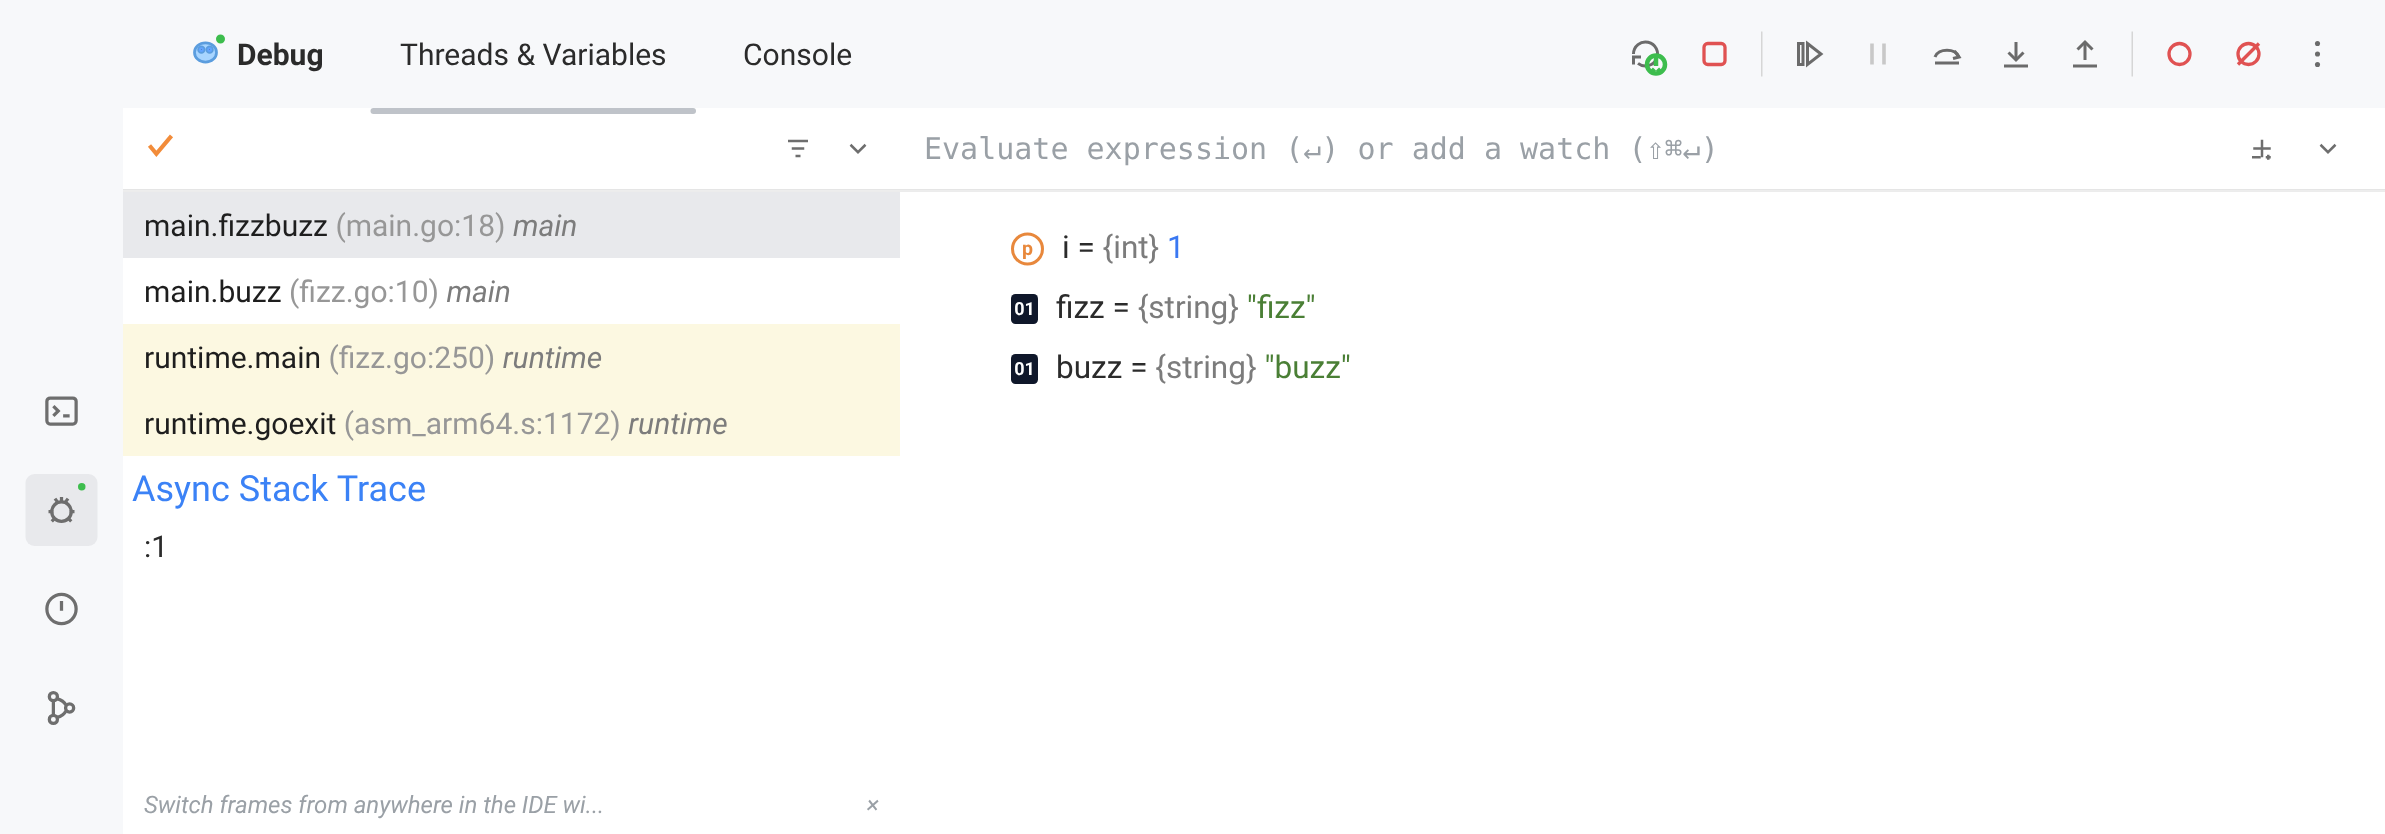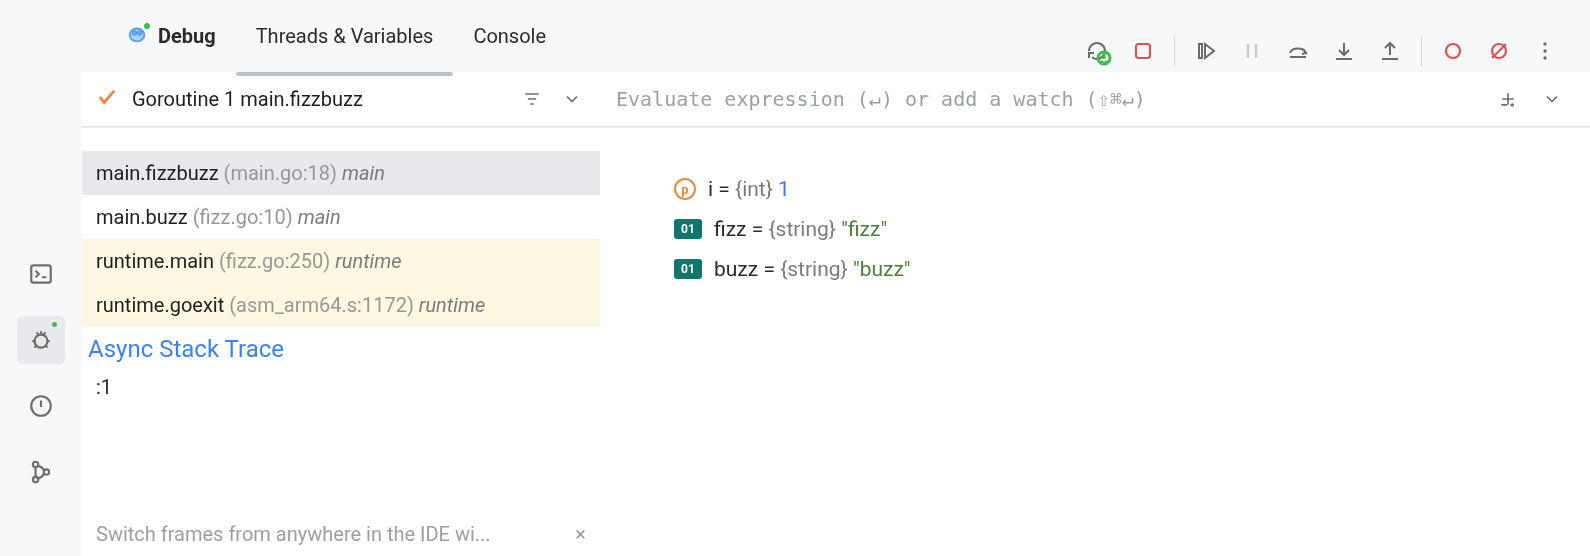--- a/index.html
+++ b/index.html
@@ -39,23 +39,23 @@
     display:flex;
     flex-direction:column;
     background:#fff;
   }
 
   
   .topbar {
     height:72px;
     background:#f7f8fa;
     display:flex;
-    align-items:flex-end;
+    align-items:center;
     padding-left:36px;
-    gap:0;
+    gap:11px;
     position:relative;
   }
   .tab {
     height:72px;
     display:flex;
     align-items:center;
     padding: 0 20px;
     font-size:20px;
     color:#2b2b2b;
     position:relative;
@@ -129,21 +129,20 @@
     margin-left:auto;
     display:flex; align-items:center;
     gap:8px; padding-right:20px;
   }
 
   
   .content {
     flex:1;
     display:flex;
     overflow:hidden;
-    margin-top:23px;
   }
   .frames {
     width:518px;
     display:flex;
     flex-direction:column;
     font-size:20px;
     position:relative;
   }
   .frame {
     padding:10px 14px;
@@ -159,22 +158,22 @@
   .async-header {
     padding:8px 14px 4px 6px;
     color:#3b82f6;
     font-size:24px;
   }
   .async-row { padding:8px 14px; color:#2b2b2b; font-size:20px;}
   .hint {
     position:absolute;
     bottom:10px; left:14px; right:14px;
     color:#9aa0a6;
-    font-size:20px;
-    display:flex; align-items:center;
+    font-size:16px;
+    display:flex; align-items:center;font-style:italic;
   }
   .hint .x { margin-left:auto; cursor:pointer; }
 
   .vars {
     flex:1;
     padding-top:18px;
     padding-left:74px;
   }
   .var-row {
     display:flex;
@@ -195,22 +194,22 @@
     padding:0;
   }
   .badge.p {
     width:22px; height:22px;
     border:2px solid #e8883c;
     color:#e8883c;
     border-radius:50%;
     font-weight:700;
   }
   .badge.s01 {
-    width:28px; height:20px;
-    background:#0f766e;
+    width:18px; height:20px;
+    background:#0f172a;
     color:#fff;
     font-weight:700;
     font-size:12px;
   }
 
   
   .gopher { color:#63a4ff; position:relative;}
   .gopher .dot { position:absolute; top:-2px; right:-4px; width:10px; height:10px; border-radius:50%; background:#3dbd4d; border:2px solid #f7f8fa;}
 </style>
 </head>
@@ -339,21 +338,20 @@
     </div>
   </div>
 
   <div class="subbar">
     <div class="goroutine-box">
       <span class="checkorange">
         <svg width="22" height="22" viewBox="0 0 24 24" fill="none" stroke="currentColor" stroke-width="3">
           <path d="M4 12l5 6L20 5"></path>
         </svg>
       </span>
-      <span class="goroutine-label">Goroutine 1 main.fizzbuzz</span>
       <div class="goroutine-right">
         <div class="mini-btn">
           <svg viewBox="0 0 24 24" fill="currentColor">
               <path d="M4 6h16M7 12h10M10 18h4" stroke="currentColor" stroke-width="2"></path>
             </svg>
         </div>
         <div class="mini-btn">
           <svg viewBox="0 0 24 24" fill="currentColor">
               <path d="M6 9l6 6 6-6" stroke="currentColor" stroke-width="2" fill="none"></path>
             </svg>

